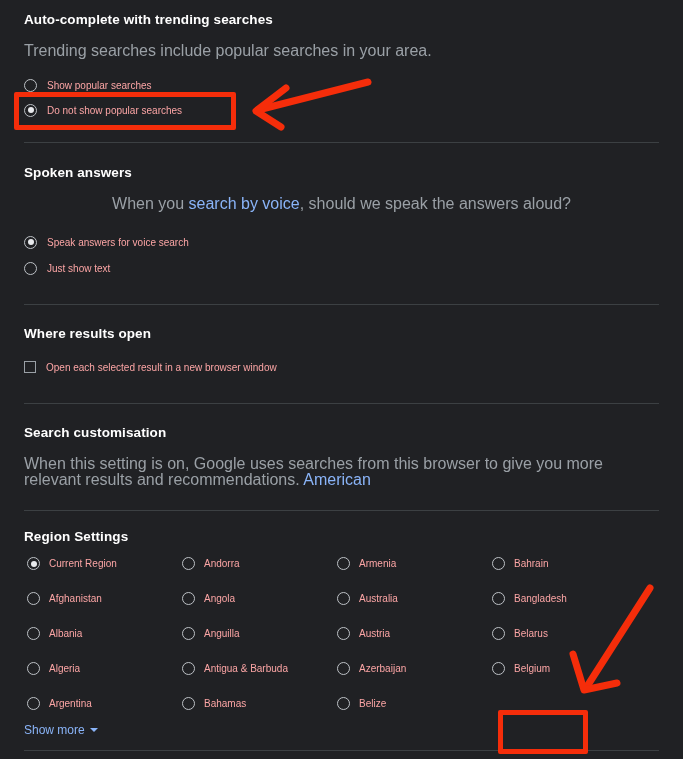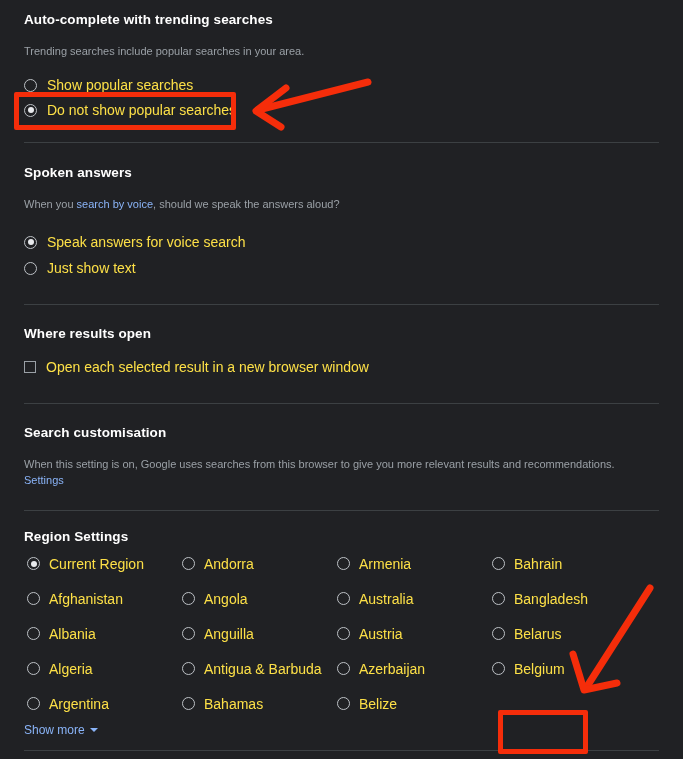--- a/index.html
+++ b/index.html
@@ -23,21 +23,21 @@
 
   
   .section { padding: 0 24px; }
   .sec-title {
     font-size: 13.5px;
     font-weight: bold;
     color: #ffffff;
     letter-spacing: .1px;
   }
   .sec-desc {
-    font-size: 11px;
+    font-size: 16px;
     color: #9aa0a6;
     line-height: 16px;
   }
   .link {
     color: #8ab4f8;
     text-decoration: none;
     cursor: pointer;
   }
   .divider {
     height: 1px;
@@ -71,22 +71,22 @@
     background: #e8eaed;
   }
   .checkbox {
     width: 12px; height: 12px;
     border: 1.6px solid #9aa0a6;
     background: transparent;
     flex: 0 0 auto;
     display: inline-block;
   }
   .opt-label {
-    font-size: 14px;
-    color: #fde047;
+    font-size: 10px;
+    color: #fca5a5;
     margin-left: 10px;
     white-space: nowrap;
   }
 
   
   .region-grid {
     display: grid;
     grid-template-columns: 155px 155px 155px 160px;
     row-gap: 16px;
     margin-top: 10px;
@@ -175,21 +175,21 @@
         <span class="radio checked"></span>
         <span class="opt-label">Do not show popular searches</span>
       </div>
     </div>
   </div>
 
   <div class="divider" style="margin-top:22px;"></div>
 
   <div class="section" style="padding-top:22px;">
     <div class="sec-title">Spoken answers</div>
-    <div class="sec-desc" style="margin-top:16px;">
+    <div class="sec-desc" style="margin-top:16px;text-align:center;">
       <span>When you </span><a class="link">search by voice</a><span>, should we speak the answers aloud?</span>
     </div>
 
     <div style="margin-top:20px;">
       <div class="opt">
         <span class="radio checked"></span>
         <span class="opt-label">Speak answers for voice search</span>
       </div>
       <div class="opt" style="margin-top:6px;">
         <span class="radio"></span>
@@ -206,21 +206,21 @@
       <span class="checkbox"></span>
       <span class="opt-label">Open each selected result in a new browser window</span>
     </div>
   </div>
 
   <div class="divider" style="margin-top:26px;"></div>
 
   <div class="section" style="padding-top:21px;">
     <div class="sec-title">Search customisation</div>
     <div class="sec-desc" style="margin-top:16px; max-width:600px;">
-      <span>When this setting is on, Google uses searches from this browser to give you more relevant results and recommendations. </span><a class="link">Settings</a>
+      <span>When this setting is on, Google uses searches from this browser to give you more relevant results and recommendations. </span><a class="link">American</a>
     </div>
   </div>
 
   <div class="divider" style="margin-top:22px;"></div>
 
   <div class="section" style="padding-top:18px;">
     <div class="sec-title">Region Settings</div>
 
     <div class="region-grid" id="region-grid">
         <div class="opt">

